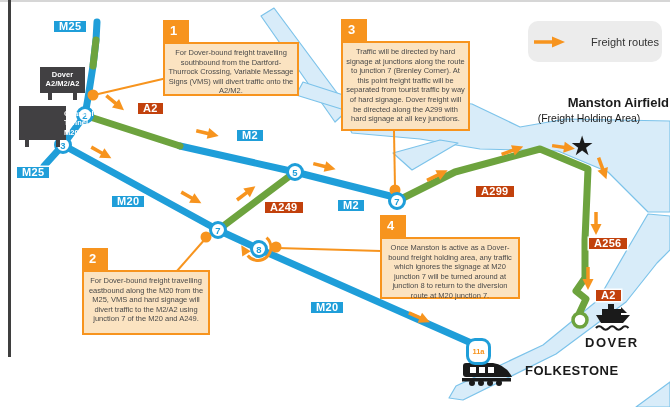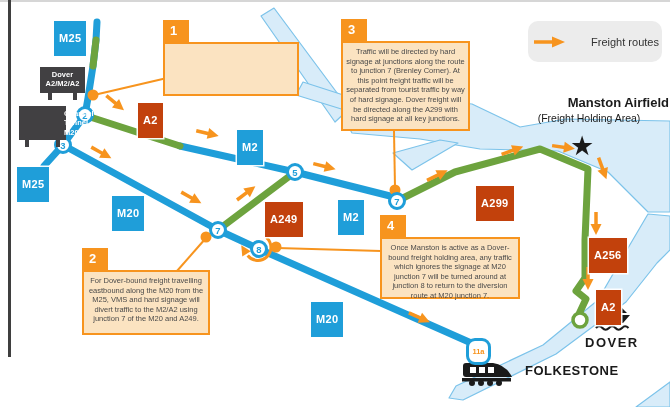--- a/index.html
+++ b/index.html
@@ -1,21 +1,21 @@
 <!DOCTYPE html>
 <html><head>
 <meta charset="utf-8">
 <style>
   html,body{margin:0;padding:0;background:#fff;}
   #stage{position:relative;width:670px;height:407px;background:#ffffff;overflow:hidden;
          font-family:"Liberation Sans",sans-serif;}
   #map-svg{position:absolute;left:0;top:0;}
   .abs{position:absolute;}
   .badge{position:absolute;color:#fff;font-weight:bold;font-size:11px;line-height:1;
-         padding:12px 5px;box-shadow:0 0 0 1.5px rgba(255,255,255,.95);letter-spacing:.3px;}
+         padding:0 5px;box-shadow:0 0 0 1.5px rgba(255,255,255,.95);letter-spacing:.3px;}
   .badge.blue{background:#1f9ed9;}
   .badge.green{background:#c2410c;}
   .junction{position:absolute;box-sizing:border-box;background:#fff;border:3px solid #1f9ed9;
             border-radius:50%;width:18px;height:18px;color:#1f9ed9;font-weight:bold;
             font-size:9.5px;display:flex;align-items:center;justify-content:center;}
   .junction.wide{width:25px;height:27px;border-radius:9px;color:#f7941e;font-size:7.5px;}
   .callout{position:absolute;background:#fbe3c1;border:2px solid #f7941e;color:#4a4a4a;
            font-size:7.5px;line-height:1.28;text-align:center;padding:4px 3px;box-sizing:border-box;}
   .callout .tab{position:absolute;left:-2px;top:-24px;width:26px;height:22px;background:#f7941e;
            border:2px solid #f7941e;box-sizing:border-box;color:#fff;font-weight:bold;font-size:13px;
@@ -195,20 +195,21 @@
   </div>
 
   <div class="maplabel" style="left:509px;top:95px;width:160px;text-align:right;font-weight:bold;font-size:13px;">Manston Airfield</div>
   <div class="maplabel" style="left:509px;top:112px;width:160px;text-align:center;font-size:10.5px;">(Freight Holding Area)</div>
   <div class="maplabel" style="left:570px;top:133px;font-size:27px;line-height:1;">★</div>
   <div class="maplabel" style="left:585px;top:335px;font-weight:bold;font-size:13px;letter-spacing:1.5px;">DOVER</div>
   <div class="maplabel" style="left:525px;top:363px;font-weight:bold;font-size:13px;letter-spacing:.5px;">FOLKESTONE</div>
 
   <div class="callout" style="left:163px;top:42px;width:136px;height:54px;">
     <div class="tab">1</div>
+    <div>For Dover-bound freight travelling southbound from the Dartford-Thurrock Crossing, Variable Message Signs (VMS) will divert traffic onto the A2/M2.</div>
   </div>
   <div class="callout" style="left:82px;top:270px;width:128px;height:65px;">
     <div class="tab">2</div>
     <div>For Dover-bound freight travelling eastbound along the M20 from the M25, VMS and hard signage will divert traffic to the M2/A2 using junction 7 of the M20 and A249.</div>
   </div>
   <div class="callout" style="left:341px;top:41px;width:129px;height:90px;">
     <div class="tab">3</div>
     <div>Traffic will be directed by hard signage at junctions along the route to junction 7 (Brenley Corner). At this point freight traffic will be separated from tourist traffic by way of hard signage. Dover freight will be directed along the A299 with hard signage at all key junctions.</div>
   </div>
   <div class="callout" style="left:380px;top:237px;width:140px;height:62px;">

